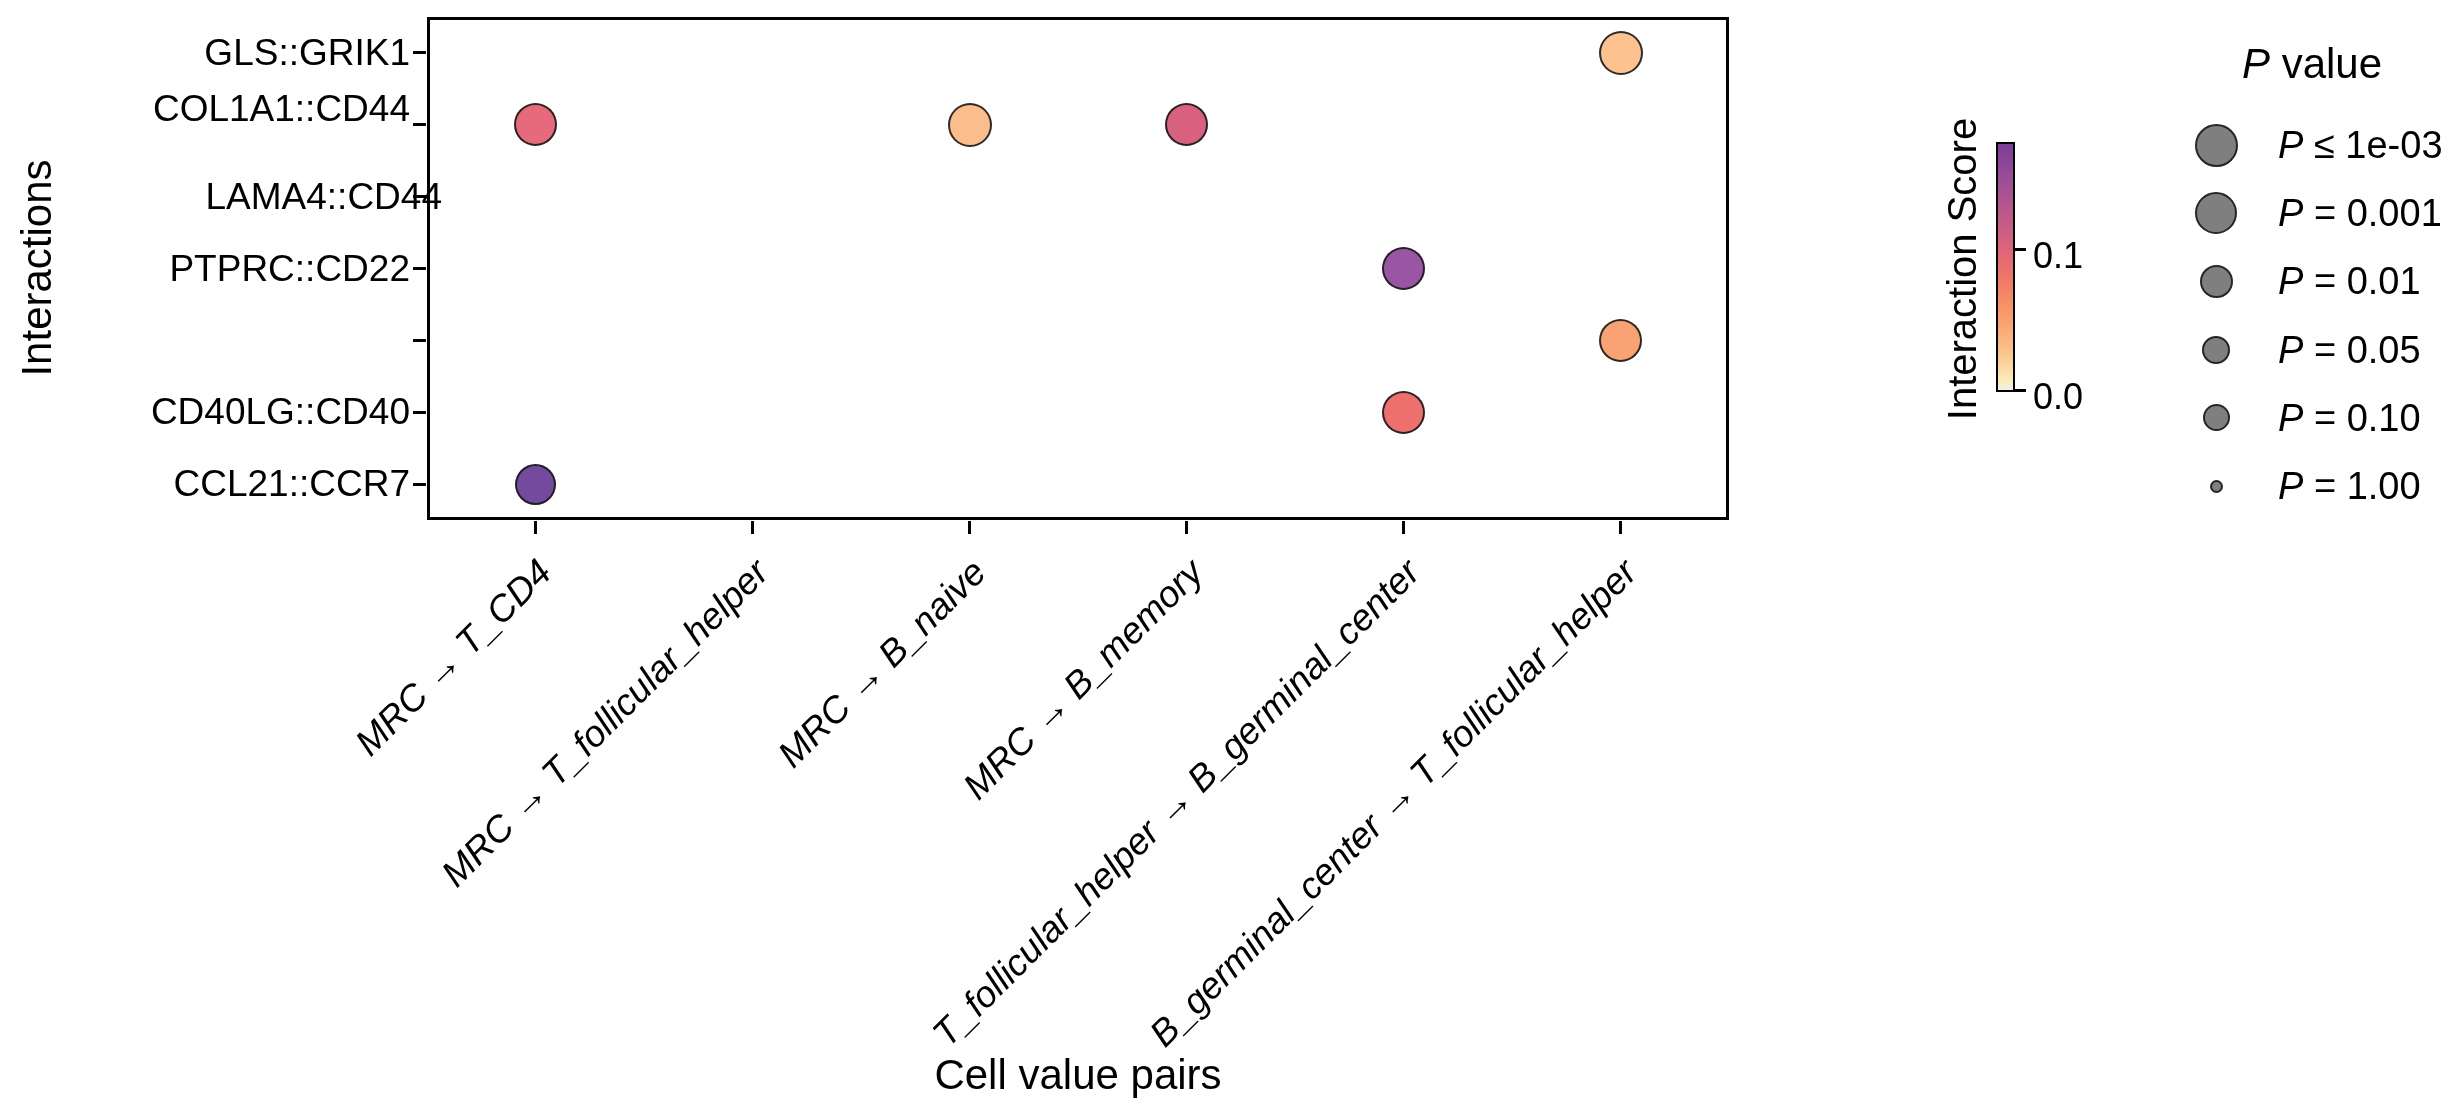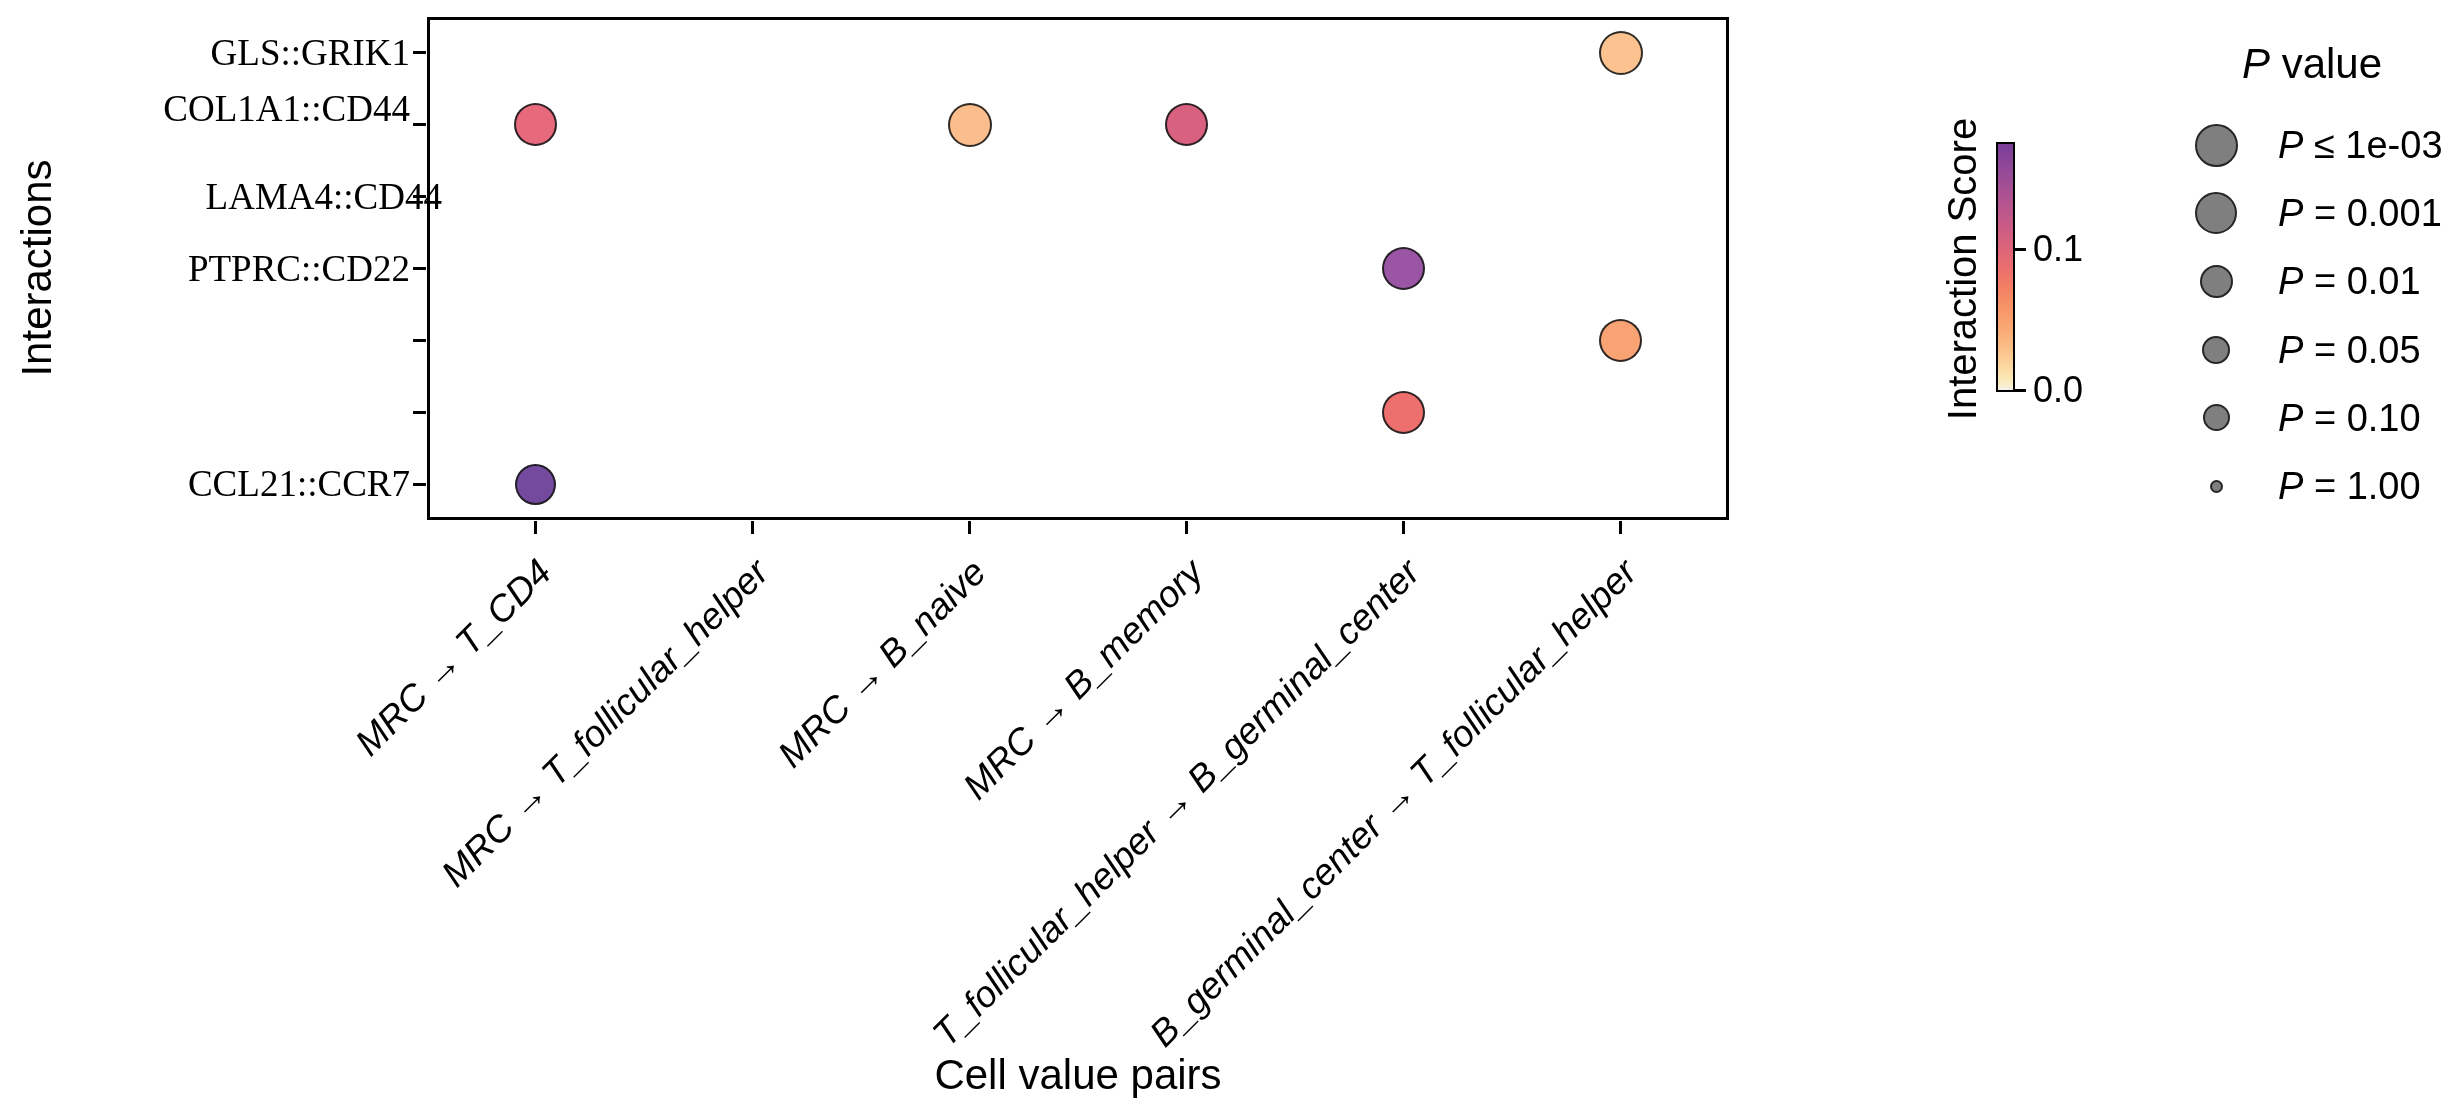--- a/index.html
+++ b/index.html
@@ -6,30 +6,30 @@
   body{width:2454px;height:1104px;overflow:hidden;
        font-family:"Liberation Sans", sans-serif;color:#000;}
   .canvas{position:relative;width:2454px;height:1104px;background:#fff;}
   .plot-area{position:absolute;left:427px;top:17px;width:1302px;height:503px;
              border:3px solid #000;box-sizing:border-box;background:#fff;}
   .dot{position:absolute;border-radius:50%;border:2px solid rgba(25,25,25,0.9);
        box-sizing:border-box;}
   .ytick{position:absolute;width:13px;height:3px;background:#000;}
   .xtick{position:absolute;width:3px;height:13px;background:#000;}
   .ytick-label{position:absolute;font-size:37px;line-height:40px;text-align:right;
-               white-space:nowrap;font-family:Liberation Serif, serif;}
+               white-space:nowrap;}
   .xtick-label{position:absolute;font-size:37px;line-height:40px;white-space:nowrap;
                font-style:italic;transform-origin:100% 0;transform:rotate(-45deg);}
   .axis-title{position:absolute;font-size:42px;white-space:nowrap;}
   .x-axis-title{text-align:center;}
   .y-axis-title{text-align:center;transform:rotate(-90deg);}
   .colorbar{position:absolute;left:1996px;top:142px;width:19px;height:250px;
             border:2.5px solid #000;box-sizing:border-box;}
   .cb-tick{position:absolute;width:12px;height:3px;background:#000;}
-  .cb-tick-label{position:absolute;font-size:36px;line-height:36px;white-space:nowrap;}
+  .cb-tick-label{position:absolute;font-size:36px;line-height:36px;white-space:nowrap;margin-top:7px;}
   .cb-title{position:absolute;font-size:40px;white-space:nowrap;text-align:center;
             transform:rotate(-90deg);}
   .legend-title{position:absolute;font-size:42px;white-space:nowrap;text-align:center;}
   .legend-circle{position:absolute;border-radius:50%;background:#7f7f7f;
                  border:2.5px solid #262626;box-sizing:border-box;}
   .legend-label{position:absolute;font-size:38px;line-height:40px;white-space:nowrap;}
   .it{font-style:italic;}
 </style>
 </head>
 <body>
@@ -52,20 +52,21 @@
 <div class="ytick" style="left: 413px; top: 51.4286px;"></div>
     <div class="ytick-label" style="left: 0px; width: 410px; top: 32.9286px;">GLS::GRIK1</div>
     <div class="ytick" style="left: 413px; top: 123.286px;"></div>
     <div class="ytick-label" style="left: 0px; width: 410px; top: 89px;">COL1A1::CD44</div>
     <div class="ytick" style="left: 413px; top: 195.143px;"></div>
     <div class="ytick-label" style="left: 0px; width: 410px; top: 176.643px; margin-left: 32px;">LAMA4::CD44</div>
     <div class="ytick" style="left: 413px; top: 267px;"></div>
     <div class="ytick-label" style="left: 0px; width: 410px; top: 248.5px;">PTPRC::CD22</div>
     <div class="ytick" style="left: 413px; top: 338.857px;"></div>
     <div class="ytick" style="left: 413px; top: 410.714px;"></div>
+    <div class="ytick-label" style="left: 0px; width: 410px; top: 392.214px;">CD40LG::CD40</div>
     <div class="ytick" style="left: 413px; top: 482.571px;"></div>
     <div class="ytick-label" style="left: 0px; width: 410px; top: 464.071px;">CCL21::CCR7</div>
     <div class="xtick" style="left: 534px; top: 521px;"></div>
     <div class="xtick-label" style="right: 1922.5px; top: 552px;">MRC → T_CD4</div>
     <div class="xtick" style="left: 751px; top: 521px;"></div>
     <div class="xtick-label" style="right: 1705.5px; top: 552px;">MRC → T_follicular_helper</div>
     <div class="xtick" style="left: 968px; top: 521px;"></div>
     <div class="xtick-label" style="right: 1488.5px; top: 552px;">MRC → B_naive</div>
     <div class="xtick" style="left: 1185px; top: 521px;"></div>
     <div class="xtick-label" style="right: 1271.5px; top: 552px;">MRC → B_memory</div>

